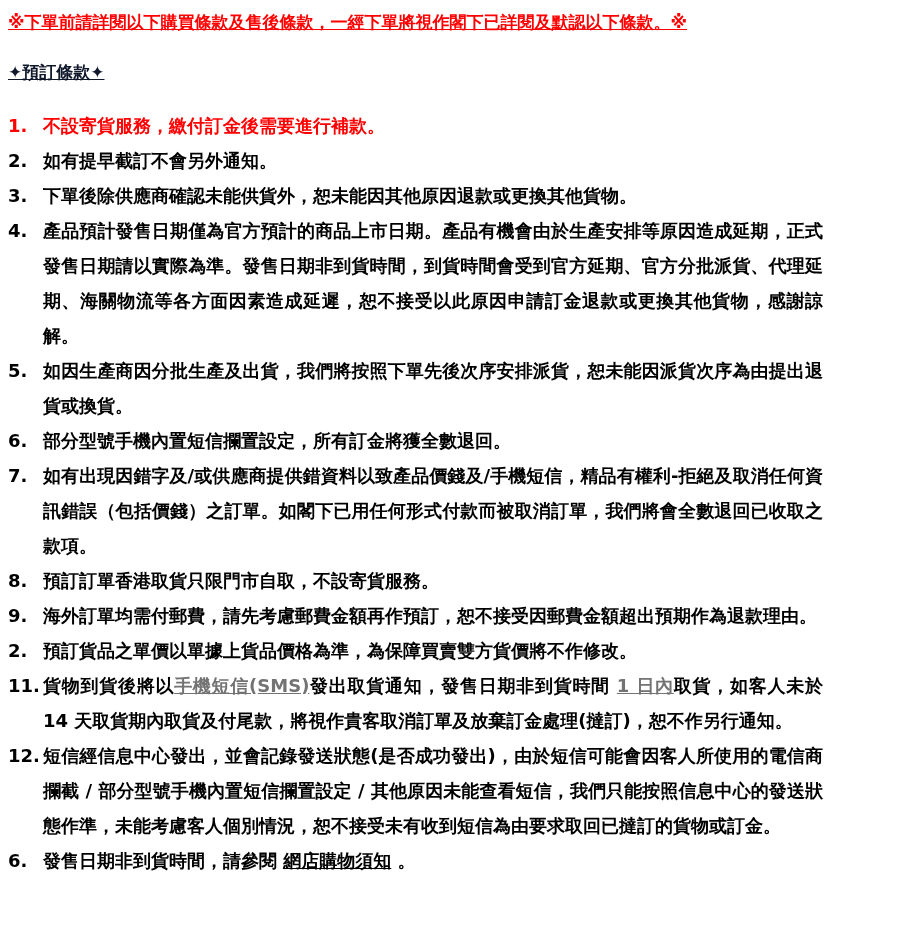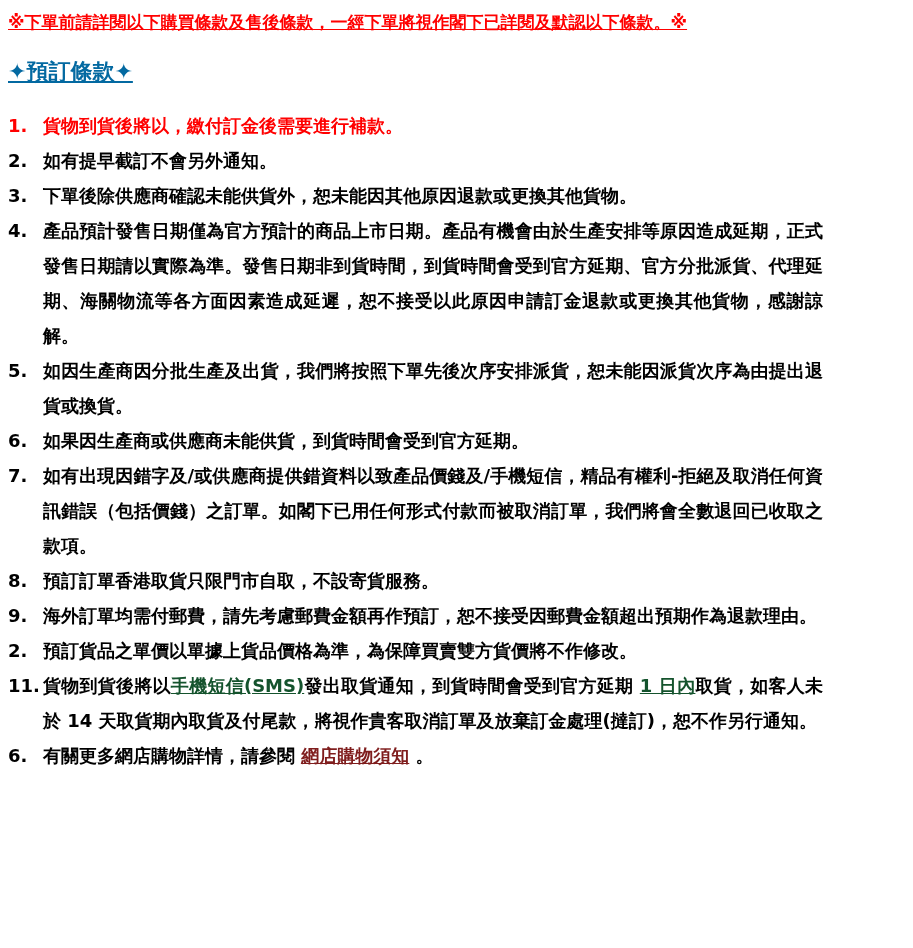--- a/index.html
+++ b/index.html
@@ -18,22 +18,22 @@
     color: #000000;
   }
   .notice {
     color: #ff0000;
     font-size: 17px;
     line-height: 24px;
     text-decoration: underline;
     margin-bottom: 26px;
   }
   .section-title {
-    color: #0369a1;
-    font-size: 22px;
+    color: #0f172a;
+    font-size: 17px;
     line-height: 24px;
     text-decoration: underline;
     margin-bottom: 24px;
   }
   .terms {
     font-size: 18px;
   }
   .term {
     display: flex;
     line-height: 35px;
@@ -43,81 +43,85 @@
     width: 35px;
   }
   .term-text {
     flex: 1;
     text-align: justify;
   }
   .red {
     color: #ff0000;
   }
   .red-underline {
-    color: #14532d;
+    color: #737373;
     text-decoration: underline;
   }
   a.link {
-    color: #7f1d1d;
+    color: #000000;
     text-decoration: underline;
     cursor: pointer;
     margin-top: 41px;
   }
 </style>
 </head>
 <body>
 
 <div class="page">
   <div class="notice">※下單前請詳閱以下購買條款及售後條款，一經下單將視作閣下已詳閱及默認以下條款。※</div>
 
   <div class="section-title">✦預訂條款✦</div>
 
   <div class="terms">
       <div class="term">
         <div class="term-num red">1.</div>
-        <div class="term-text"><span class="red">貨物到貨後將以，繳付訂金後需要進行補款。</span></div>
+        <div class="term-text"><span class="red">不設寄貨服務，繳付訂金後需要進行補款。</span></div>
       </div>
       <div class="term">
         <div class="term-num">2.</div>
         <div class="term-text"><span class="">如有提早截訂不會另外通知。</span></div>
       </div>
       <div class="term">
         <div class="term-num">3.</div>
         <div class="term-text"><span class="">下單後除供應商確認未能供貨外，恕未能因其他原因退款或更換其他貨物。</span></div>
       </div>
       <div class="term">
         <div class="term-num">4.</div>
         <div class="term-text"><span class="">產品預計發售日期僅為官方預計的商品上市日期。產品有機會由於生產安排等原因造成延期，正式發售日期請以實際為準。發售日期非到貨時間，到貨時間會受到官方延期、官方分批派貨、代理延期、海關物流等各方面因素造成延遲，恕不接受以此原因申請訂金退款或更換其他貨物，感謝諒解。</span></div>
       </div>
       <div class="term">
         <div class="term-num">5.</div>
         <div class="term-text"><span class="">如因生產商因分批生產及出貨，我們將按照下單先後次序安排派貨，恕未能因派貨次序為由提出退貨或換貨。</span></div>
       </div>
       <div class="term">
         <div class="term-num">6.</div>
-        <div class="term-text"><span class="">如果因生產商或供應商未能供貨，到貨時間會受到官方延期。</span></div>
+        <div class="term-text"><span class="">部分型號手機內置短信攔置設定，所有訂金將獲全數退回。</span></div>
       </div>
       <div class="term">
         <div class="term-num">7.</div>
         <div class="term-text"><span class="">如有出現因錯字及/或供應商提供錯資料以致產品價錢及/手機短信，精品有權利-拒絕及取消任何資訊錯誤（包括價錢）之訂單。如閣下已用任何形式付款而被取消訂單，我們將會全數退回已收取之款項。</span></div>
       </div>
       <div class="term">
         <div class="term-num">8.</div>
         <div class="term-text"><span class="">預訂訂單香港取貨只限門市自取，不設寄貨服務。</span></div>
       </div>
       <div class="term">
         <div class="term-num">9.</div>
         <div class="term-text"><span class="">海外訂單均需付郵費，請先考慮郵費金額再作預訂，恕不接受因郵費金額超出預期作為退款理由。</span></div>
       </div>
       <div class="term">
         <div class="term-num">2.</div>
         <div class="term-text"><span class="">預訂貨品之單價以單據上貨品價格為準，為保障買賣雙方貨價將不作修改。</span></div>
       </div>
       <div class="term">
         <div class="term-num">11.</div>
-        <div class="term-text"><span class="">貨物到貨後將以</span><span class="red-underline">手機短信(SMS)</span><span class="">發出取貨通知，到貨時間會受到官方延期 </span><span class="red-underline">1 日內</span><span class="">取貨，如客人未於 14 天取貨期內取貨及付尾款，將視作貴客取消訂單及放棄訂金處理(撻訂)，恕不作另行通知。</span></div>
+        <div class="term-text"><span class="">貨物到貨後將以</span><span class="red-underline">手機短信(SMS)</span><span class="">發出取貨通知，發售日期非到貨時間 </span><span class="red-underline">1 日內</span><span class="">取貨，如客人未於 14 天取貨期內取貨及付尾款，將視作貴客取消訂單及放棄訂金處理(撻訂)，恕不作另行通知。</span></div>
+      </div>
+      <div class="term">
+        <div class="term-num">12.</div>
+        <div class="term-text"><span class="">短信經信息中心發出，並會記錄發送狀態(是否成功發出)，由於短信可能會因客人所使用的電信商攔截 / 部分型號手機內置短信攔置設定 / 其他原因未能查看短信，我們只能按照信息中心的發送狀態作準，未能考慮客人個別情況，恕不接受未有收到短信為由要求取回已撻訂的貨物或訂金。</span></div>
       </div>
       <div class="term">
         <div class="term-num">6.</div>
-        <div class="term-text"><span class="">有關更多網店購物詳情，請參閱 </span><a href="#" class="link">網店購物須知</a><span class=""> 。</span></div>
+        <div class="term-text"><span class="">發售日期非到貨時間，請參閱 </span><a href="#" class="link">網店購物須知</a><span class=""> 。</span></div>
       </div>
     </div>
 </div>
 
 </body></html>

